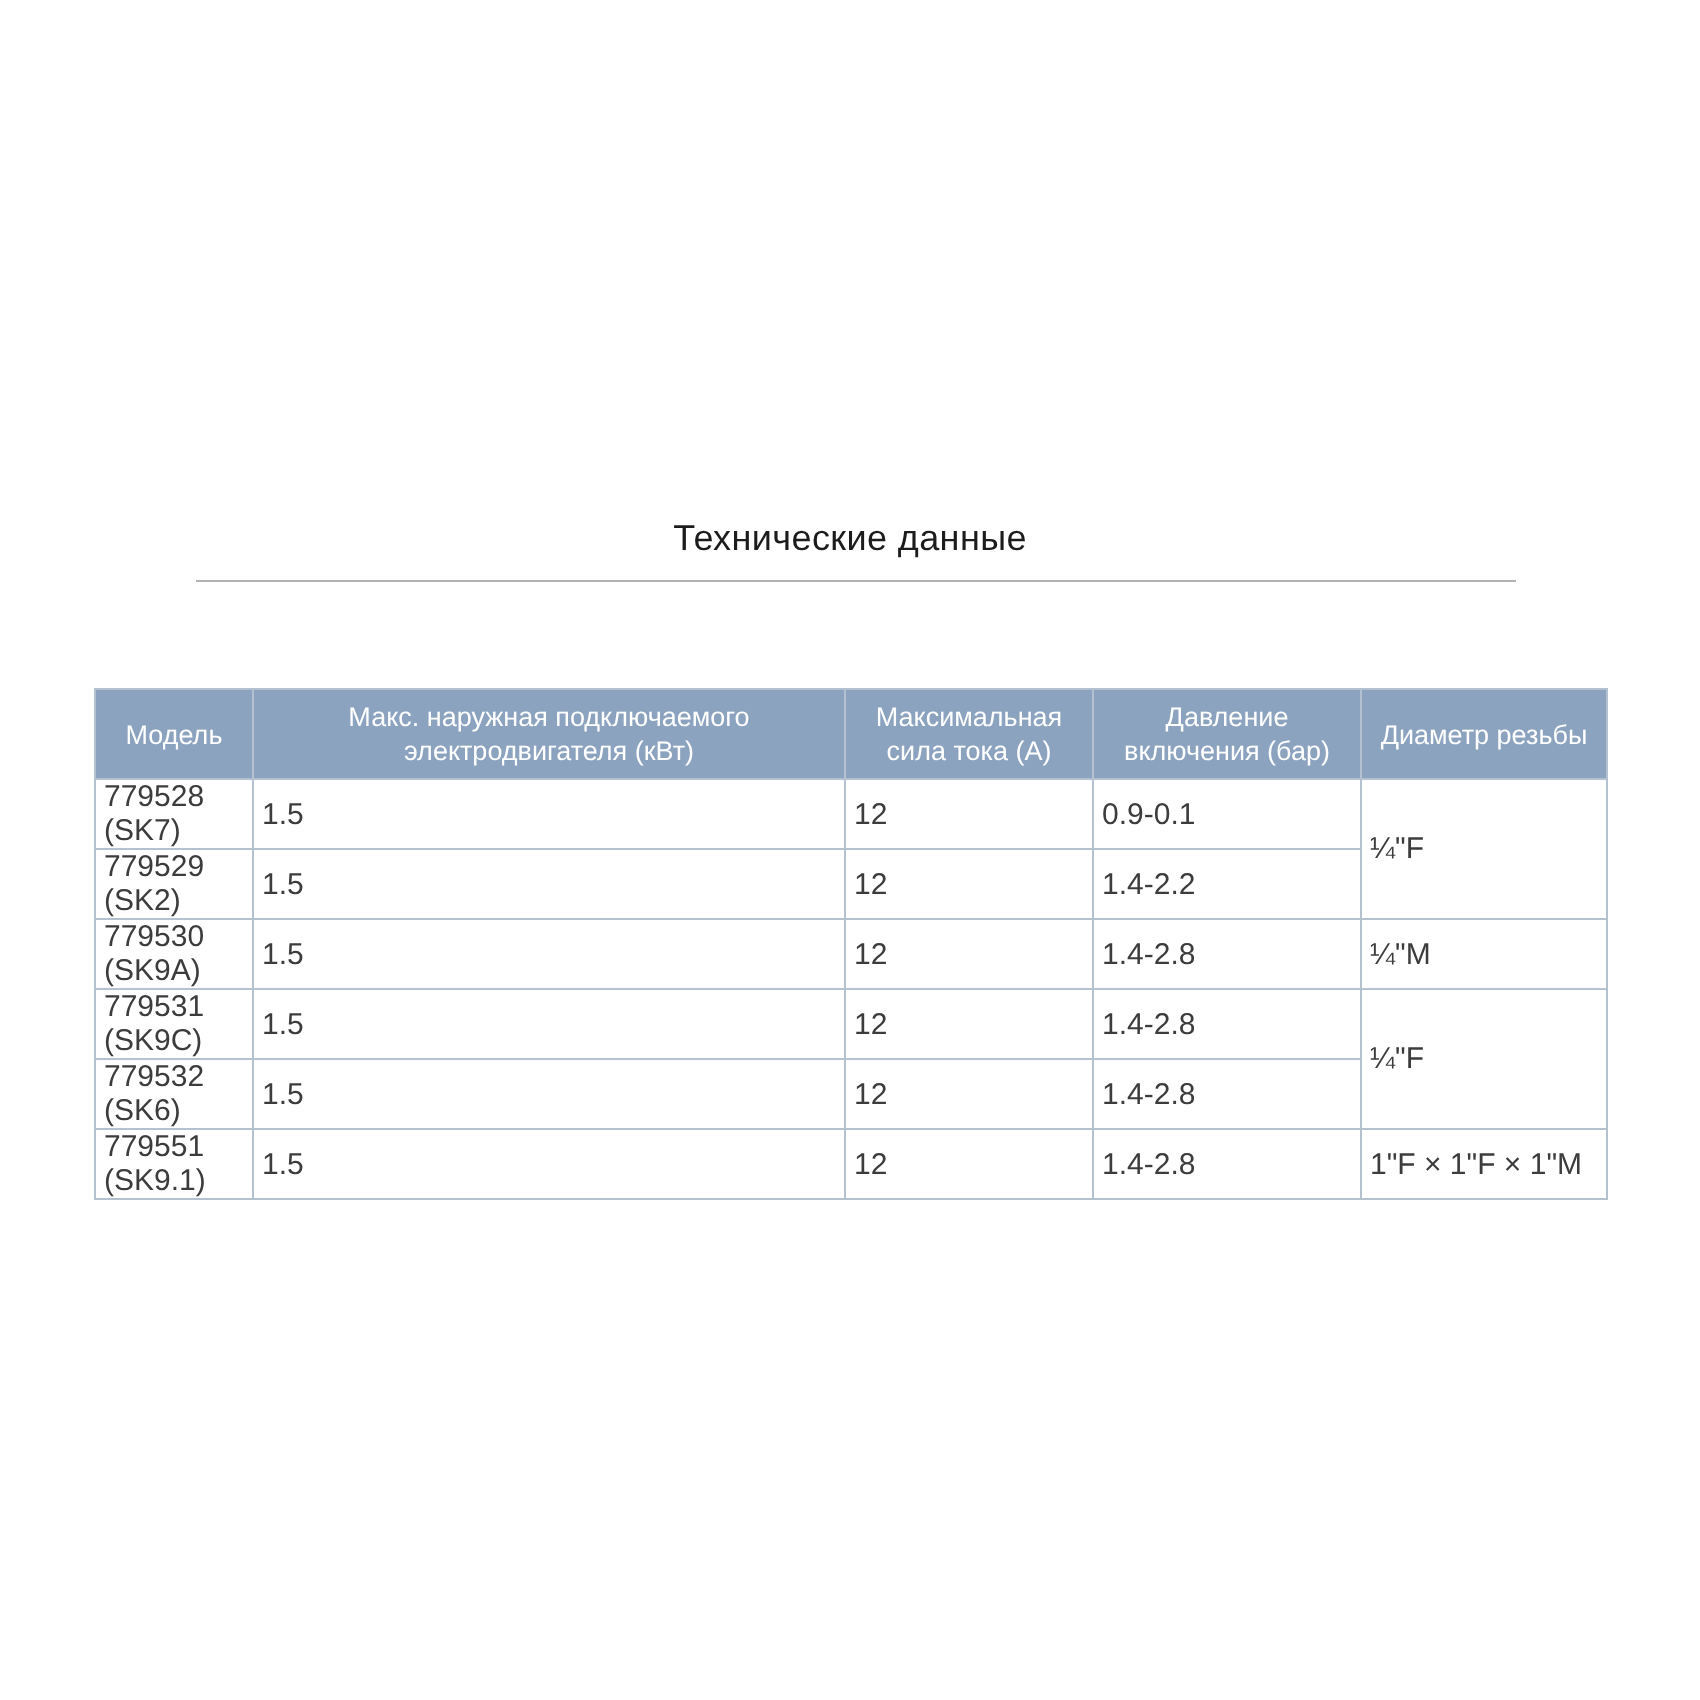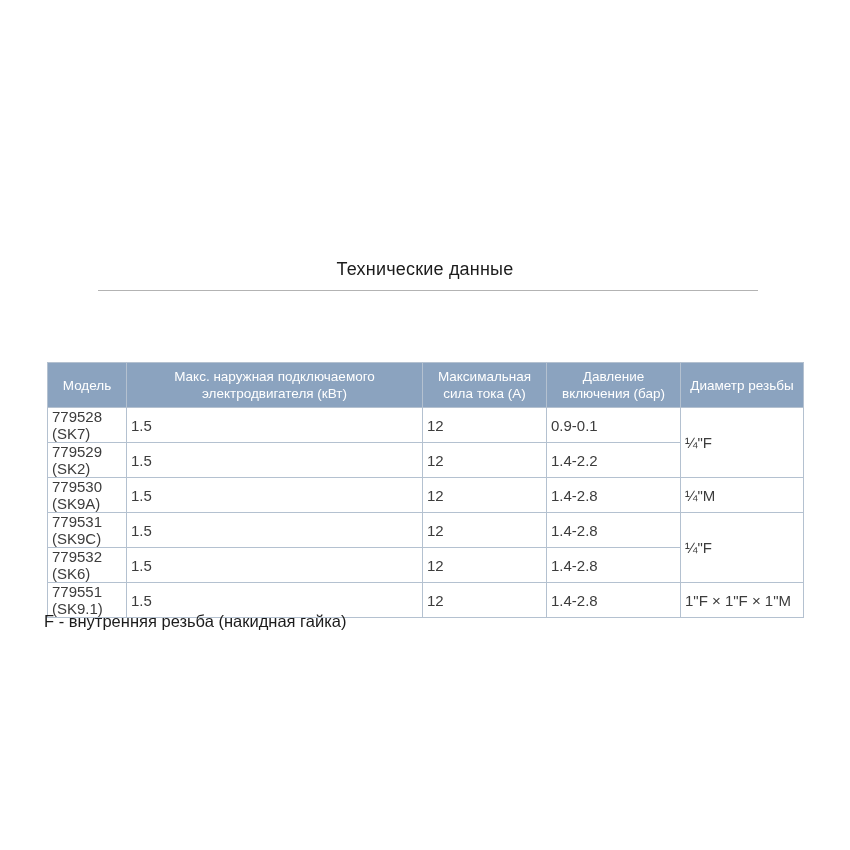--- a/index.html
+++ b/index.html
@@ -25,21 +25,21 @@
     position: absolute;
     top: 290px;
     left: 98px;
     width: 660px;
     height: 0;
     border: none;
     border-top: 1px solid var(--rule, #b3b3b3);
   }
   table.spec-table {
     position: absolute;
-    top: 362px;
+    top: 344px;
     left: 47px;
     width: 756px;
     border-collapse: collapse;
     table-layout: fixed;
   }
   table.spec-table th {
     background: var(--header-bg, #8ba3bf);
     color: var(--header-text, #ffffff);
     font-weight: 400;
     font-size: 13.5px;
@@ -132,14 +132,13 @@
       <td>779551 (SK9.1)</td>
       <td>1.5</td>
       <td>12</td>
       <td>1.4-2.8</td>
       <td>1"F × 1"F × 1"M</td>
     </tr>
   </tbody>
 </table>
 
 <div class="notes">
-  <div>F - внутренняя резьба (накидная гайка)</div>
 </div>
 
 </body></html>

